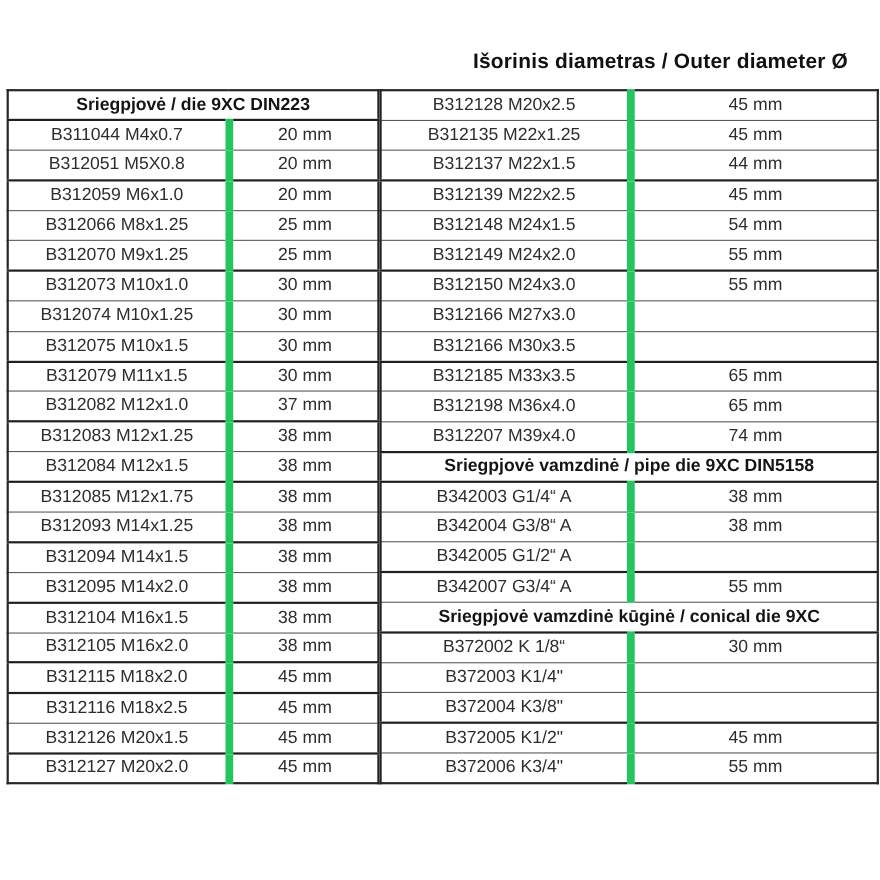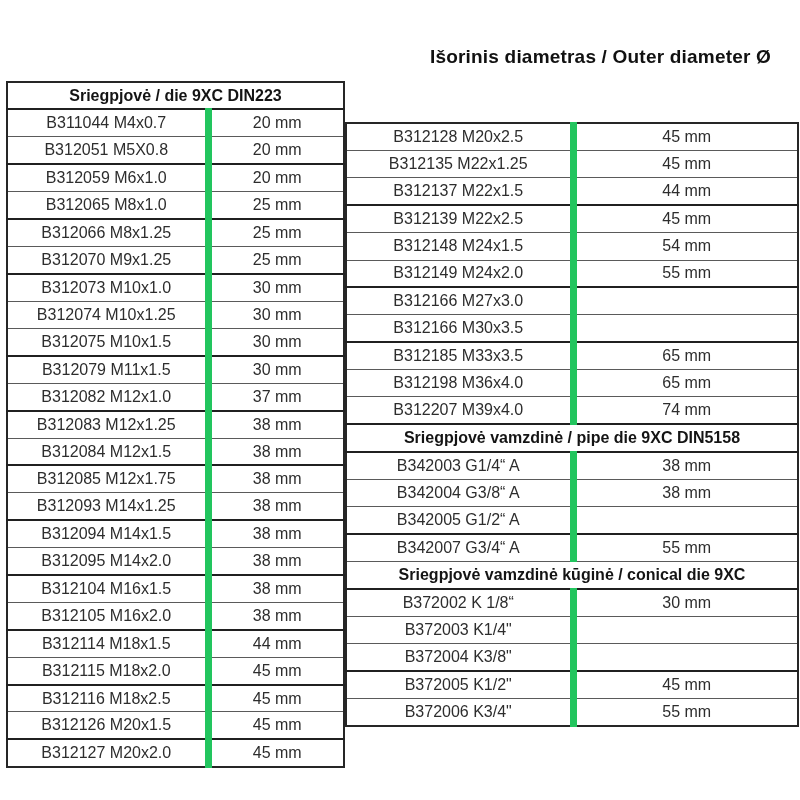--- a/index.html
+++ b/index.html
@@ -1,19 +1,19 @@
 <!DOCTYPE html>
 <html><head>
 <meta charset="utf-8">
 <style>
   html,body{margin:0;padding:0;background:#ffffff;}
   body{width:800px;height:800px;font-family:"Liberation Sans",sans-serif;-webkit-font-smoothing:antialiased;}
   .title-wrap{padding-top:46px;width:789px;margin-left:6px;text-align:right;}
   .page-title{display:inline-block;font-size:19px;font-weight:bold;color:#111;margin:0;transform:translateX(-24px);letter-spacing:0.2px;}
-  .tables{display:flex;align-items:center;margin-left:6px;margin-top:13px;}
+  .tables{display:flex;align-items:flex-end;margin-left:6px;margin-top:13px;}
   table{border-collapse:collapse;table-layout:fixed;}
   table.t{border:2px solid #262626;}
   .t td,.t th{height:27.4px;padding:0 2px;text-align:center;vertical-align:middle;
       font-size:16px;color:#2d2d2d;border-bottom:1px solid #5a5a5a;
       white-space:nowrap;overflow:hidden;box-sizing:border-box;}
   .t th{font-weight:bold;color:#141414;font-size:16px;}
   .t td.namecol{border-right:7px solid #22c55e;}
   tr.hb td, tr.hb th{border-bottom:2px solid #202020;}
   tr:last-child td{border-bottom:none;}
   .left-t{width:337px;}
@@ -43,24 +43,20 @@
             <td>20 mm</td>
           </tr>
           <tr class="hb">
             <td class="namecol">B312051 M5X0.8</td>
             <td>20 mm</td>
           </tr>
           <tr>
             <td class="namecol">B312059 M6x1.0</td>
             <td>20 mm</td>
           </tr>
-          <tr class="hb">
-            <td class="namecol">B312065 M8x1.0</td>
-            <td>25 mm</td>
-          </tr>
           <tr>
             <td class="namecol">B312066 M8x1.25</td>
             <td>25 mm</td>
           </tr>
           <tr class="hb">
             <td class="namecol">B312070 M9x1.25</td>
             <td>25 mm</td>
           </tr>
           <tr>
             <td class="namecol">B312073 M10x1.0</td>
@@ -106,24 +102,20 @@
             <td class="namecol">B312095 M14x2.0</td>
             <td>38 mm</td>
           </tr>
           <tr>
             <td class="namecol">B312104 M16x1.5</td>
             <td>38 mm</td>
           </tr>
           <tr class="hb">
             <td class="namecol">B312105 M16x2.0</td>
             <td>38 mm</td>
-          </tr>
-          <tr>
-            <td class="namecol">B312114 M18x1.5</td>
-            <td>44 mm</td>
           </tr>
           <tr class="hb">
             <td class="namecol">B312115 M18x2.0</td>
             <td>45 mm</td>
           </tr>
           <tr>
             <td class="namecol">B312116 M18x2.5</td>
             <td>45 mm</td>
           </tr>
           <tr class="hb">
@@ -160,20 +152,24 @@
           </tr>
           <tr>
             <td class="namecol">B312148 M24x1.5</td>
             <td>54 mm</td>
           </tr>
           <tr class="hb">
             <td class="namecol">B312149 M24x2.0</td>
             <td>55 mm</td>
           </tr>
           <tr>
+            <td class="namecol">B312150 M24x3.0</td>
+            <td>55 mm</td>
+          </tr>
+          <tr>
             <td class="namecol">B312166 M27x3.0</td>
             <td></td>
           </tr>
           <tr class="hb">
             <td class="namecol">B312166 M30x3.5</td>
             <td></td>
           </tr>
           <tr>
             <td class="namecol">B312185 M33x3.5</td>
             <td>65 mm</td>

